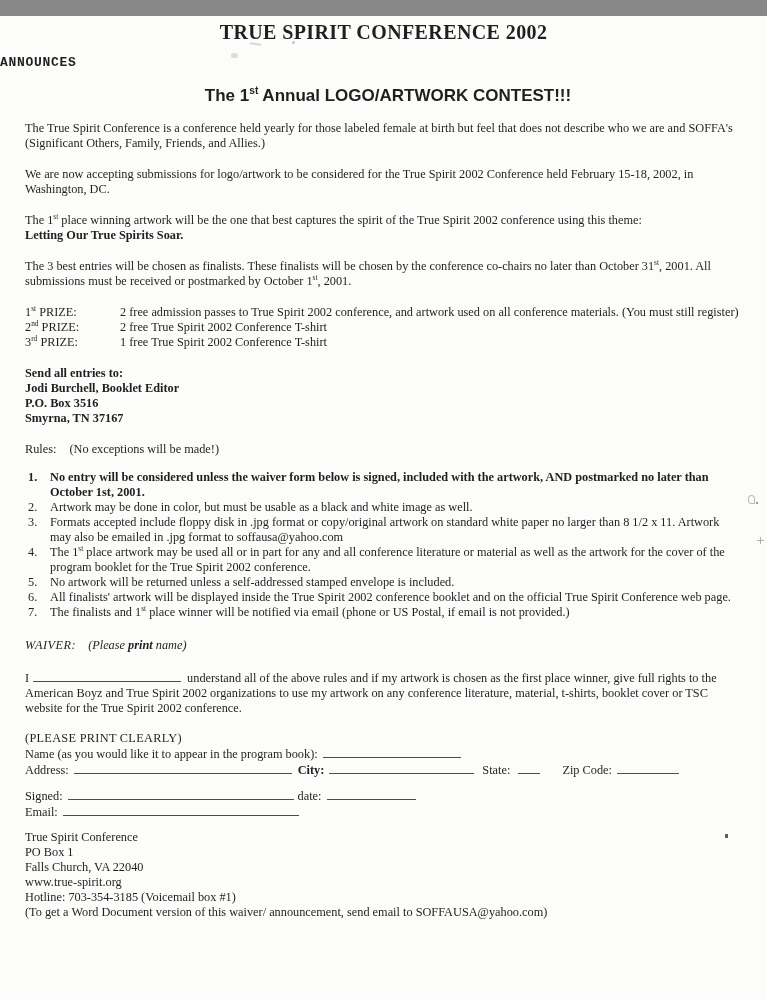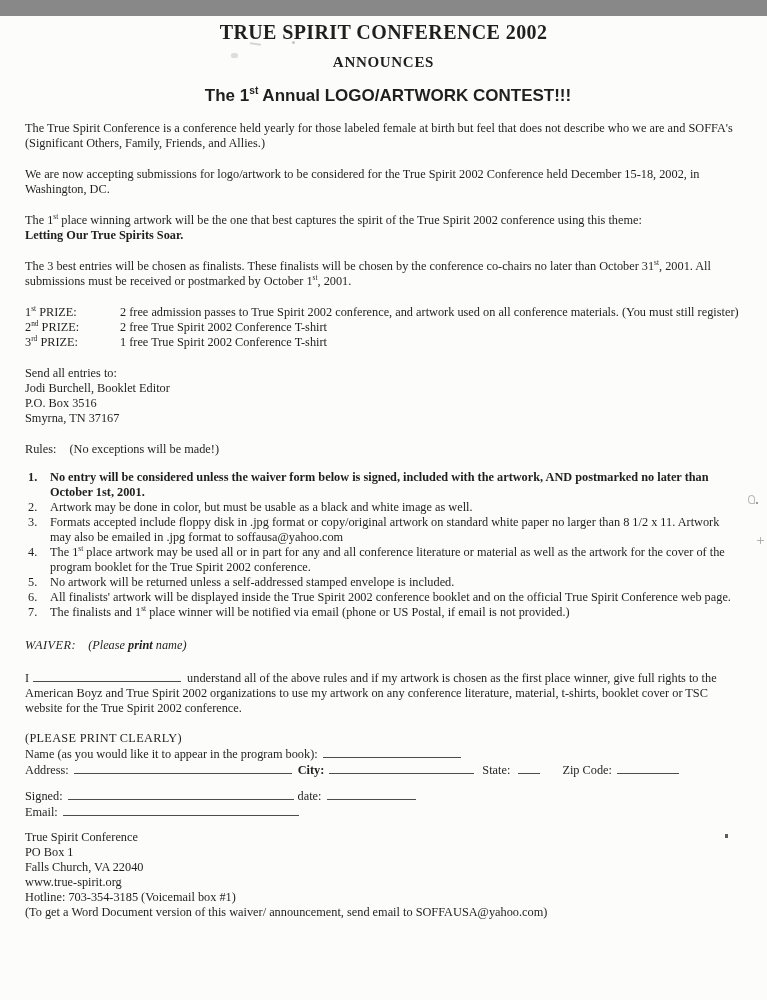--- a/index.html
+++ b/index.html
@@ -19,24 +19,23 @@
   .doc-title {
     text-align:center;
     font-family:"Liberation Serif", serif;
     font-weight:bold;
     font-size:20px;
     line-height:24px;
     padding-top:4px;
     letter-spacing:0.4px;
   }
   .announces {
-    text-align:center;
-    font-family:Liberation Serif, serif;
+    font-family:Liberation Mono, monospace;
     font-weight:bold;
-    font-size:15px;
+    font-size:13px;
     letter-spacing:0.7px;
     margin-top:11px;
   }
   .contest-title {
     text-align:center;
     font-family:"Liberation Sans", sans-serif;
     font-weight:bold;
     font-size:17px;
     line-height:20px;
     margin-top:16px;
@@ -45,21 +44,21 @@
   sup { font-size:0.6em; line-height:0; vertical-align:super; }
 
   p.doc { margin:16px 0 0 0; }
   .theme { font-weight:bold; }
 
   .prizes { margin-top:16px; }
   .prize-row { display:flex; }
   .prize-label { width:95px; flex:none; }
   .prize-desc { flex:1; }
 
-  .send-block { margin-top:16px; }
+  .send-block { margin-top:16px;font-weight:bold; }
 
   .rules-heading { margin-top:16px; }
   .rules-note { margin-left:13px; }
 
   .rules-list { margin-top:13px; }
   .rule { position:relative; padding-left:25px; }
   .rule-num { position:absolute; left:3px; top:0; }
   .rule-bold { font-weight:bold; }
 
   .waiver-heading { margin-top:18px; letter-spacing:0.5px;font-style:italic; }
@@ -112,21 +111,21 @@
 <div class="page">
 
   <div class="doc-title">TRUE SPIRIT CONFERENCE 2002</div>
   <div class="announces">ANNOUNCES</div>
   <div class="contest-title"><span>The 1</span><sup>st</sup><span> Annual LOGO/ARTWORK CONTEST!!!</span></div>
 
   <div class="content">
 
     <p class="doc" style="margin-top:15px">The True Spirit Conference is a conference held yearly for those labeled female at birth but feel that does not describe who we are and SOFFA's (Significant Others, Family, Friends, and Allies.)</p>
 
-    <p class="doc">We are now accepting submissions for logo/artwork to be considered for the True Spirit 2002 Conference held December 15-18, 2002, in Washington, DC.</p>
+    <p class="doc">We are now accepting submissions for logo/artwork to be considered for the True Spirit 2002 Conference held February 15-18, 2002, in Washington, DC.</p>
 
     <p class="doc"><span>The 1</span><sup>st</sup><span> place winning artwork will be the one that best captures the spirit of the True Spirit 2002 conference using this theme:</span><br><span class="theme">Letting Our True Spirits Soar.</span></p>
 
     <p class="doc"><span>The 3 best entries will be chosen as finalists. These finalists will be chosen by the conference co-chairs no later than October 31</span><sup>st</sup><span>, 2001.  All submissions must be received or postmarked by October 1</span><sup>st</sup><span>, 2001.</span></p>
 
     <div class="prizes">
       <div class="prize-row">
         <div class="prize-label"><span>1</span><sup>st</sup><span> PRIZE:</span></div>
         <div class="prize-desc">2 free admission passes to True Spirit 2002 conference, and artwork used on all conference materials.  (You must still register)</div>
       </div>

